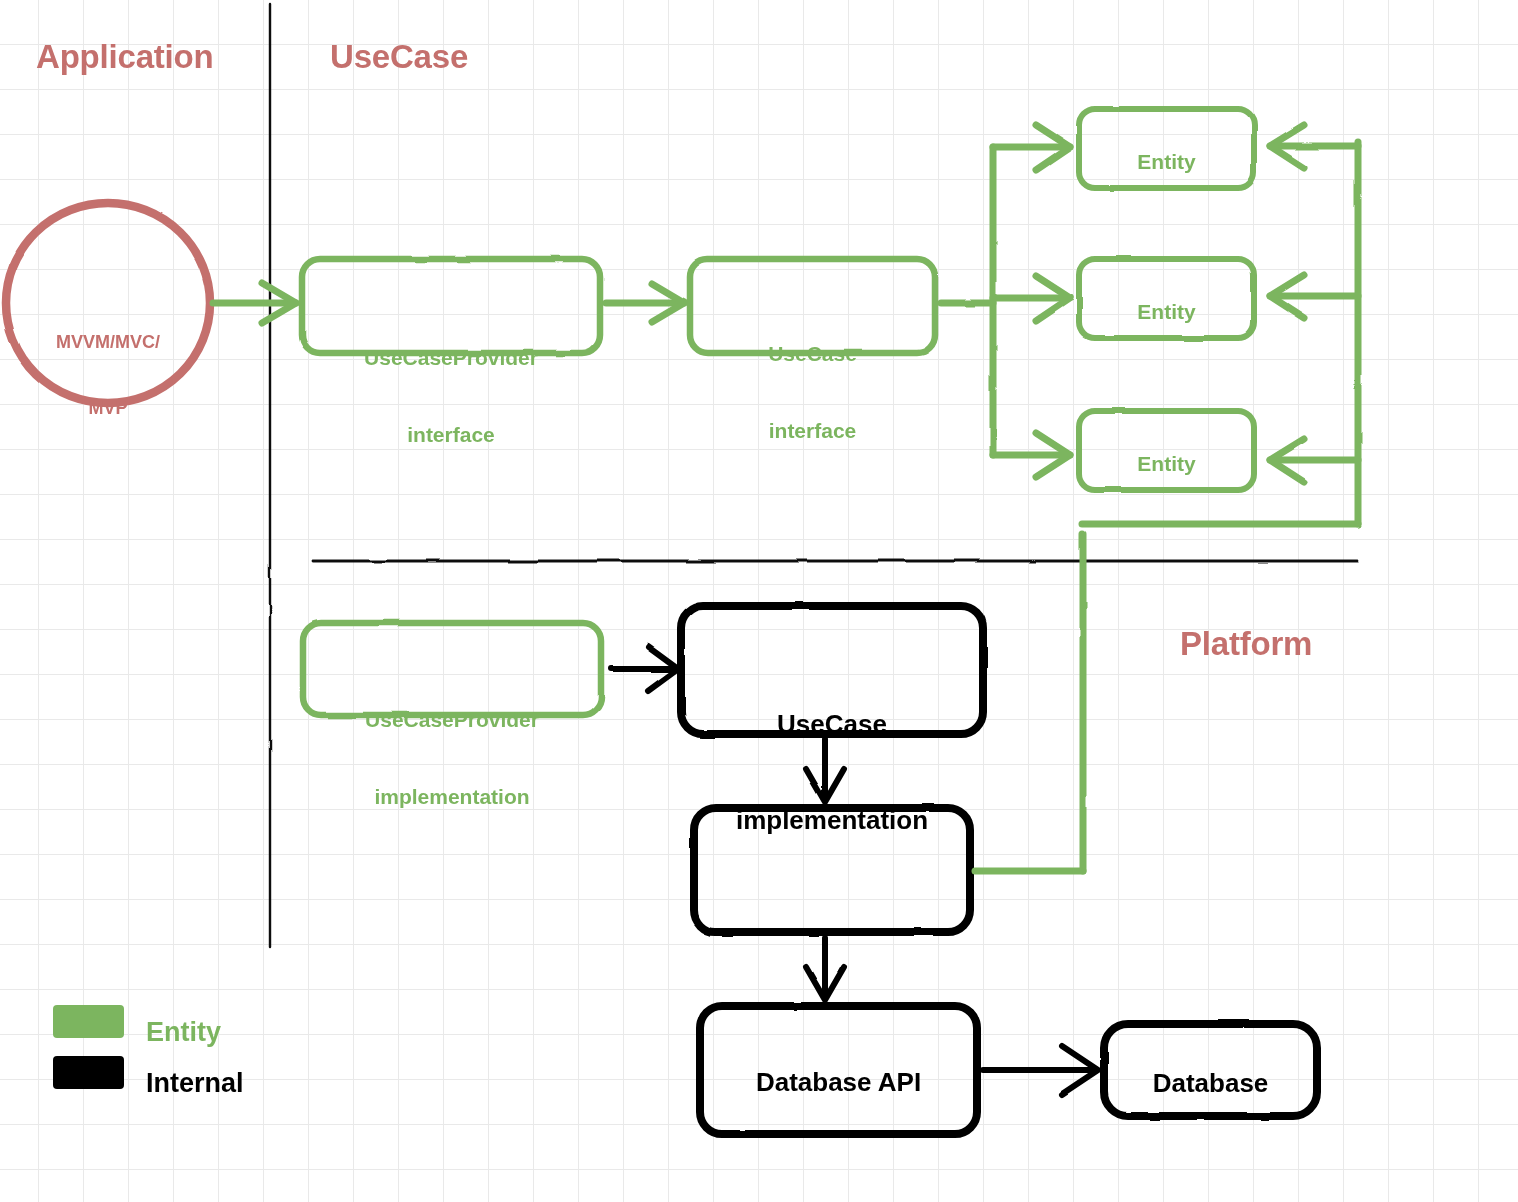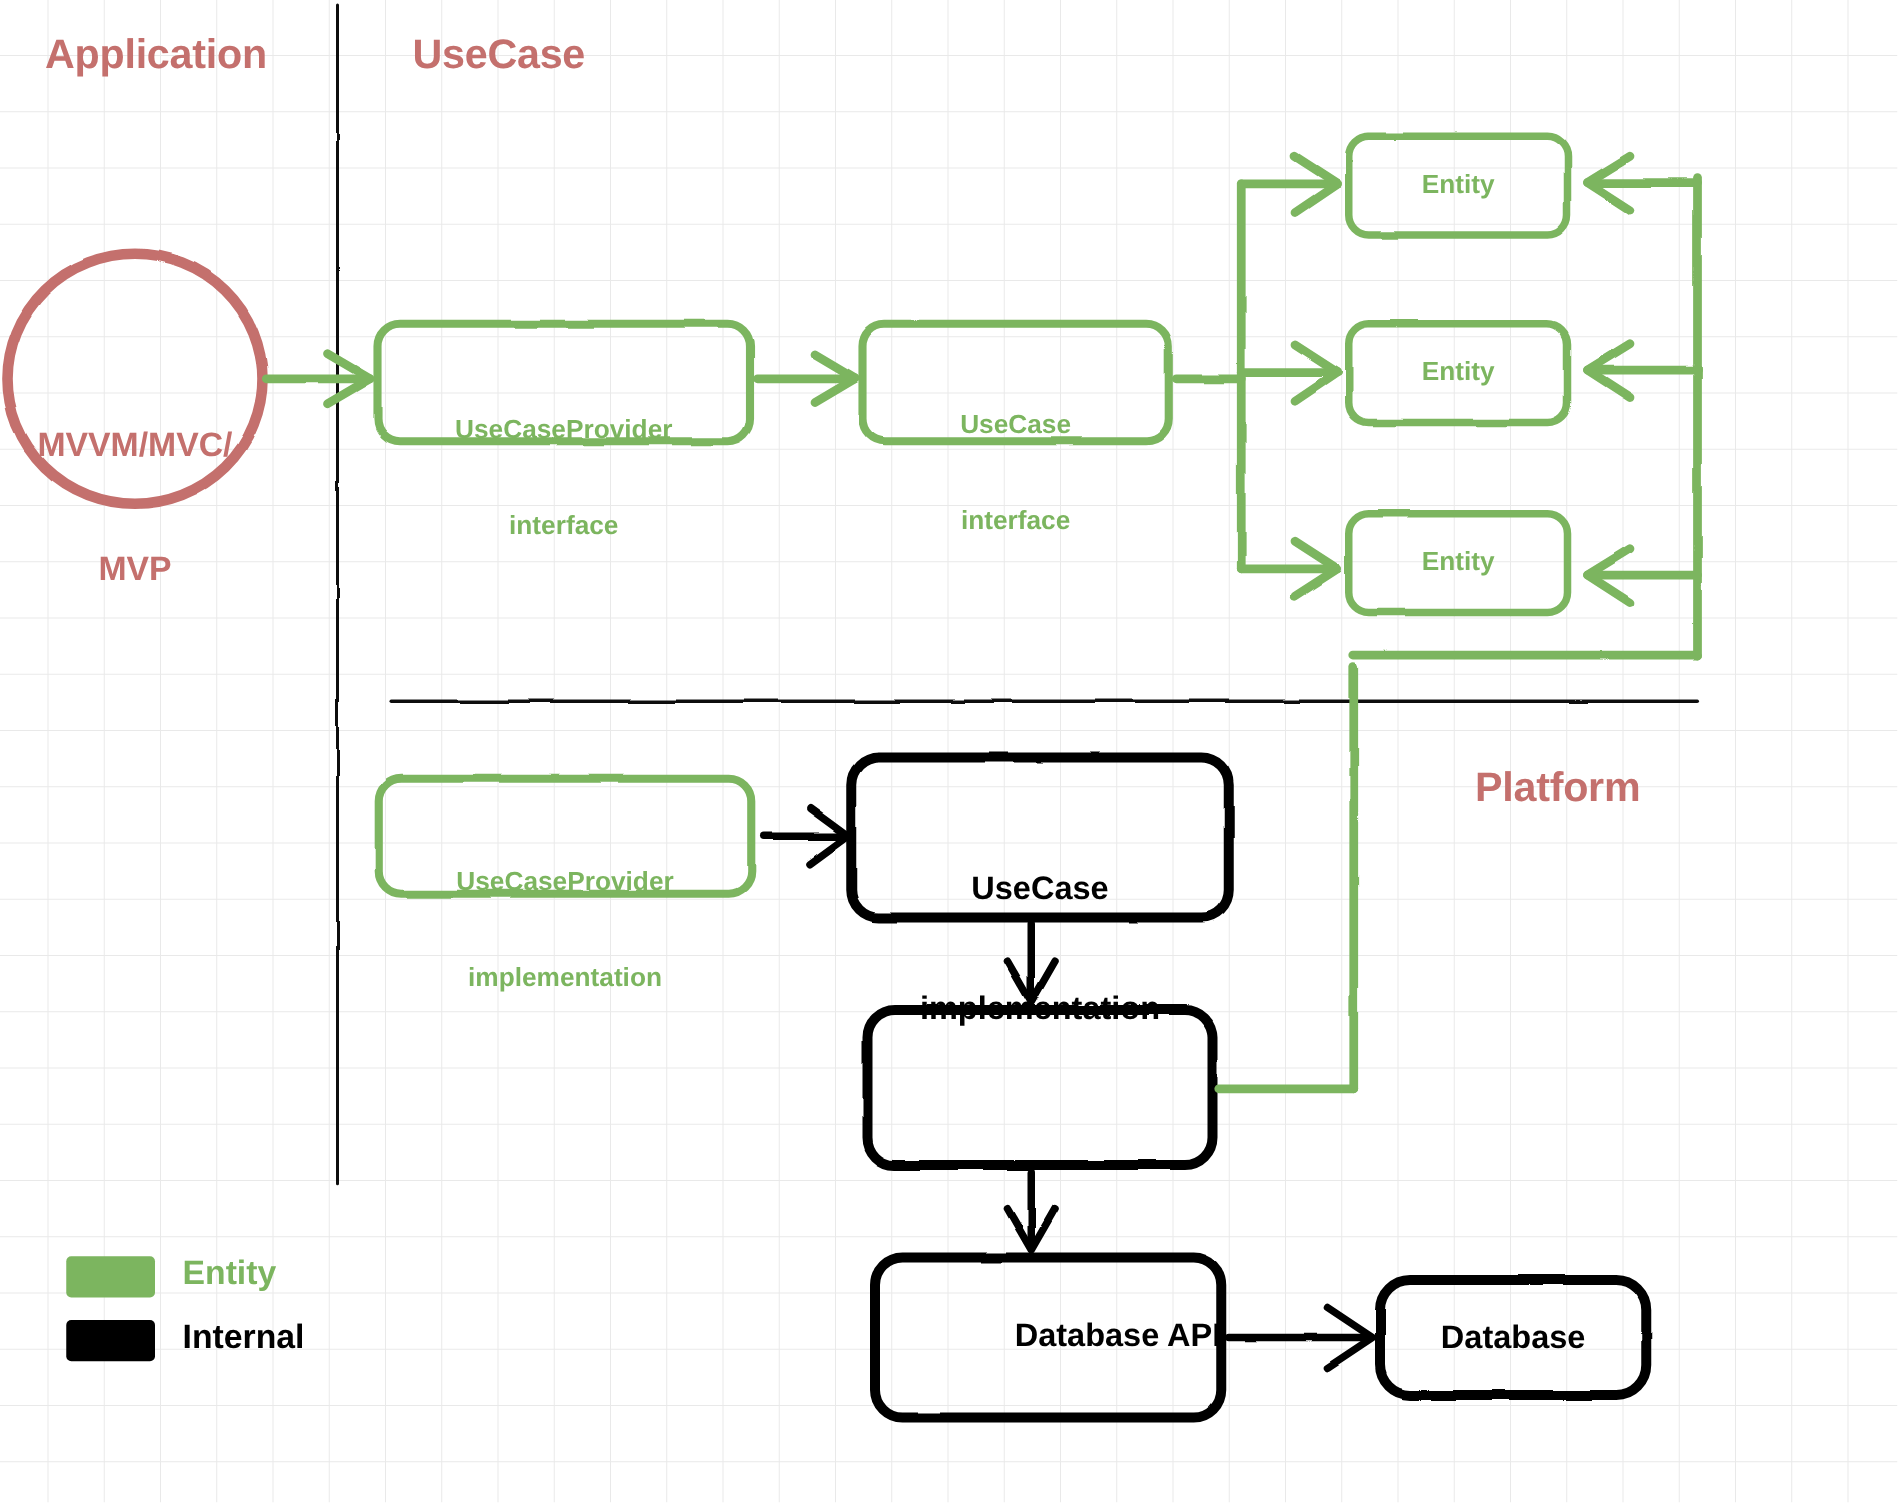--- a/index.html
+++ b/index.html
@@ -26,34 +26,35 @@
     top: 0; left: 0;
     width: 1518px;
     height: 1202px;
   }
   .lbl {
     position: absolute;
     font-family: "Liberation Sans", sans-serif;
     font-weight: bold;
     white-space: pre;
     pointer-events: none;
+    margin-top: 14px;
   }
   .zone-title {
     font-size: 33px;
     color: #c4706d;
     letter-spacing: -0.2px;
   }
   .node-text {
     text-align: center;
     line-height: 1.22;
     font-size: 21px;
   }
   .node-text.green { color: #7cb55f; }
   .node-text.black { color: #000000; }
-  .node-text.rose  { color: #c4706d; font-size: 27px; }
+  .node-text.rose  { color: #c4706d; font-size: 18px; }
   .node-text.big   { font-size: 26px; }
   .legend-label {
     font-size: 27px;
   }
   .legend-label.green { color: #7cb55f; }
   .legend-label.black { color: #000000; text-align: center; }
   .swatch {
     position: absolute;
     border-radius: 4px;
   }
@@ -195,21 +196,21 @@
     <div>UseCaseProvider</div>
     <div>implementation</div>
   </div>
 
   <div class="lbl node-text black big" style="left:681px; top:632px; width:302px;">
     <div>UseCase</div>
     <div>implementation</div>
   </div>
 
 
-  <div class="lbl node-text black big" style="left:700px; top:1053px; width:277px;text-align:right;">Database API</div>
+  <div class="lbl node-text black big" style="left:700px; top:1053px; width:277px;">Database API</div>
 
   <div class="lbl node-text black big" style="left:1104px; top:1054px; width:213px;">Database</div>
 
   <div>
     <div class="swatch" style="left:53px; top:1005px; width:71px; height:33px; background:#7cb55f;"></div>
     <div class="lbl legend-label green" style="left:146px; top:1003px;">Entity</div>
 
     <div class="swatch" style="left:53px; top:1056px; width:71px; height:33px; background:#000000;"></div>
     <div class="lbl legend-label black" style="left:146px; top:1054px;">Internal</div>
   </div>

